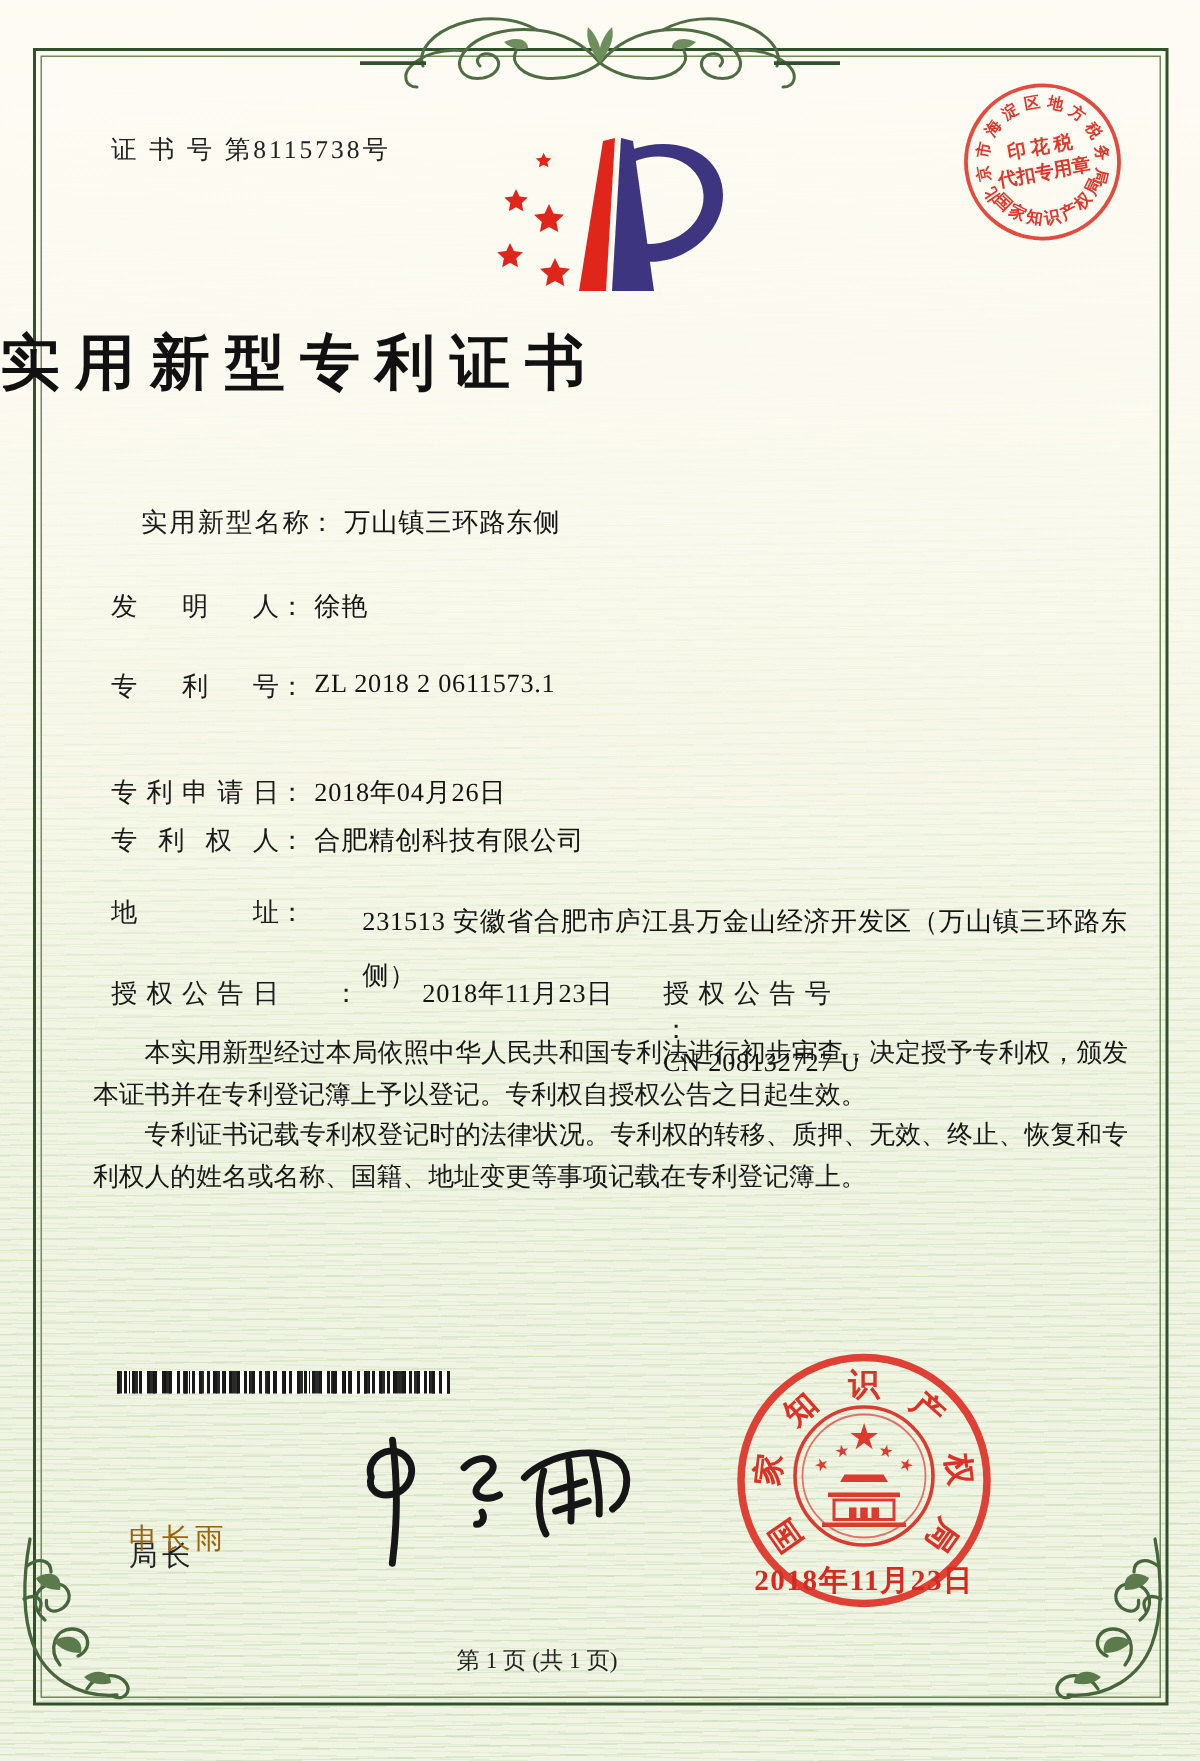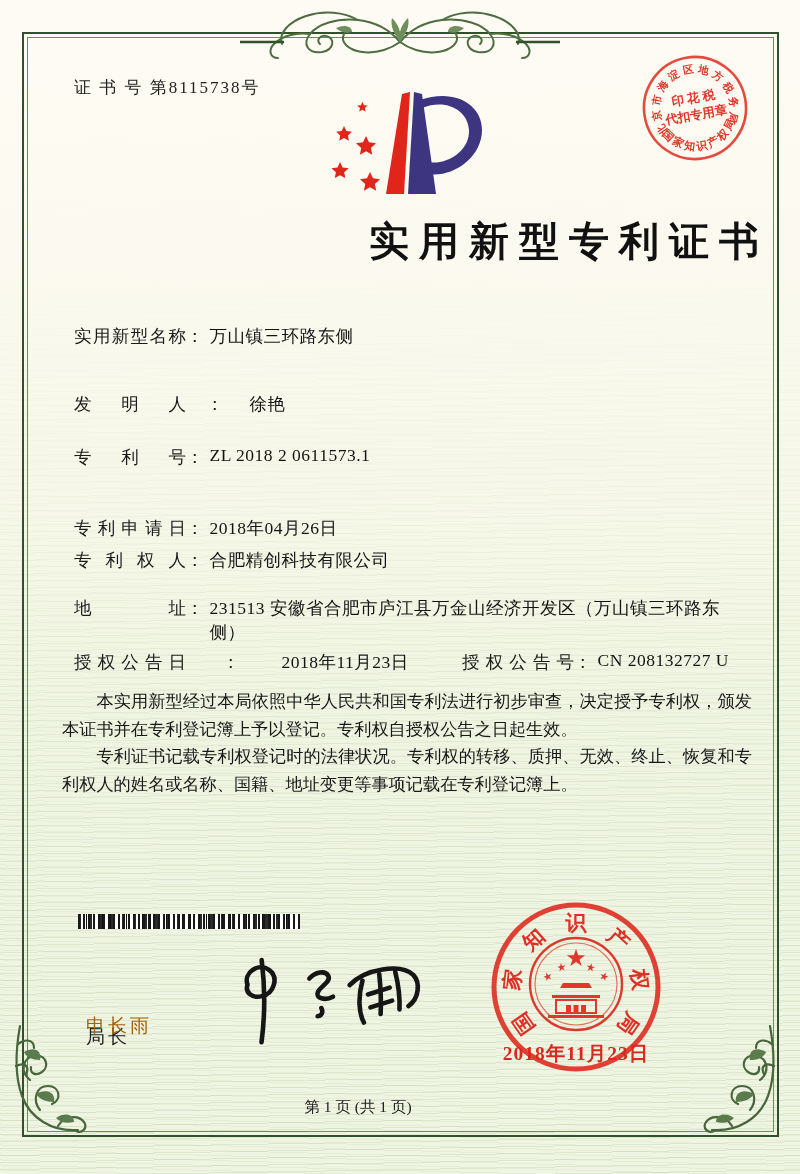--- a/index.html
+++ b/index.html
@@ -13,30 +13,30 @@
       repeating-linear-gradient(179deg, rgba(140,176,112,0.22) 0 1px, rgba(255,255,255,0) 1px 7px),
       repeating-linear-gradient(181.5deg, rgba(150,184,122,0.14) 0 1px, rgba(255,255,255,0) 1px 5px),
       #f2f5e6;
     color:#1d1d1d;
   }
   .abs{position:absolute;}
   
   .frame{left:22px;top:32px;width:753px;height:1101px;border:2px solid #31502c;}
   .frame-inner{position:absolute;inset:3px;border:1px solid #6d8c5a;}
   
-  .cert-no{left:74px;top:76px;font-size:17px;letter-spacing:2px;color:#222;}
-  
-  .title{left:0;top:214px;width:769px;text-align:right;font-size:40px;font-weight:bold;
+  .cert-no{left:74px;top:88px;font-size:17px;letter-spacing:2px;color:#222;}
+  
+  .title{left:0;top:214px;width:769px;text-align:left;font-size:40px;font-weight:bold;
          letter-spacing:10px;color:#111;}
   
   .row{left:74px;display:flex;align-items:flex-start;font-size:17.5px;white-space:nowrap;}
   .row .lbl{display:inline-block;width:112px;text-align:justify;text-align-last:justify;color:#1b1b1b;}
   .row .colon{margin-right:6px;}
   .row .val{color:#141414;letter-spacing:0.5px;}
-  .val-wrap{white-space:normal;width:540px;line-height:24px;letter-spacing:0.5px;}
+  .val-wrap{white-space:normal;width:540px;line-height:36px;letter-spacing:0.5px;margin-left:32px;}
   
   .body-text{left:62px;top:688px;width:690px;font-size:17.2px;line-height:27.6px;
              text-align:justify;color:#181818;}
   .body-text p{margin:0;text-indent:2em;}
   
   .barcode{left:78px;top:914px;width:222px;height:15px;
     background:
       repeating-linear-gradient(90deg,#191919 0 2px,rgba(0,0,0,0) 2px 5px),
       repeating-linear-gradient(90deg,#101010 0 1px,rgba(0,0,0,0) 1px 8px),
       repeating-linear-gradient(90deg,#2a2a2a 0 3px,rgba(255,255,255,0.9) 3px 11px),
@@ -127,26 +127,26 @@
     <path d="M10,76 l2.6,5.4 6,0.8 -4.4,4 1.1,5.9 -5.3-2.9 -5.2,2.9 1.1-5.9 -4.4-4 6-0.8 Z"></path>
     <path d="M38,90 l3,6.3 7,0.9 -5.1,4.7 1.3,6.8 -6.2-3.4 -6.1,3.4 1.3-6.8 -5.2-4.7 7-0.9 Z" transform="translate(2,-4)"></path>
   </g>
   <polygon points="72,8 80,6 74,108 56,108" fill="#e0251b"></polygon>
   <polygon points="84,6 92,8 106,108 78,108" fill="#3d3580"></polygon>
   <path d="M90,14 C124,2 152,18 152,44 C152,72 122,92 98,88 L96,76 C118,80 140,64 139,44 C138,24 116,12 92,22 Z" fill="#3d3580"></path>
 </svg>
 
 <div class="abs title">实用新型专利证书</div>
 
-<div class="abs row" style="top:324px;">
+<div class="abs row" style="top:336px;margin-left:20px;">
   <span class="lbl">实用新型名称</span>
     <span class="colon">：</span>
   <span class="val">万山镇三环路东侧</span>
 </div>
-<div class="abs row" style="top:392px;gap:20px;">
+<div class="abs row" style="top:392px;">
   <span class="lbl">发明人</span>
     <span class="colon">：</span>
   <span class="val">徐艳</span>
 </div>
 <div class="abs row" style="top:445px;">
   <span class="lbl">专利号</span>
     <span class="colon">：</span>
   <span class="val">ZL 2018 2 0611573.1</span>
 </div>
 <div class="abs row" style="top:497px;margin-top:19px;">
@@ -162,21 +162,21 @@
 <div class="abs row" style="top:596px;">
   <span class="lbl">地址</span>
     <span class="colon">：</span>
   <span class="val val-wrap">231513 安徽省合肥市庐江县万金山经济开发区（万山镇三环路东侧）</span>
 </div>
 <div class="abs row" style="top:650px;gap:36px;">
   <span class="lbl">授权公告日</span>
     <span class="colon">：</span>
   <span class="val">2018年11月23日</span>
 </div>
-<div class="abs row" style="left:462px;top:650px;">
+<div class="abs row" style="left:442px;top:650px;flex-direction:column;">
   <span class="lbl">授权公告号</span>
     <span class="colon">：</span>
   <span class="val">CN 208132727 U</span>
 </div>
 
 <div class="abs body-text">
   <p>本实用新型经过本局依照中华人民共和国专利法进行初步审查，决定授予专利权，颁发本证书并在专利登记簿上予以登记。专利权自授权公告之日起生效。</p>
   <p>专利证书记载专利权登记时的法律状况。专利权的转移、质押、无效、终止、恢复和专利权人的姓名或名称、国籍、地址变更等事项记载在专利登记簿上。</p>
 </div>
 

